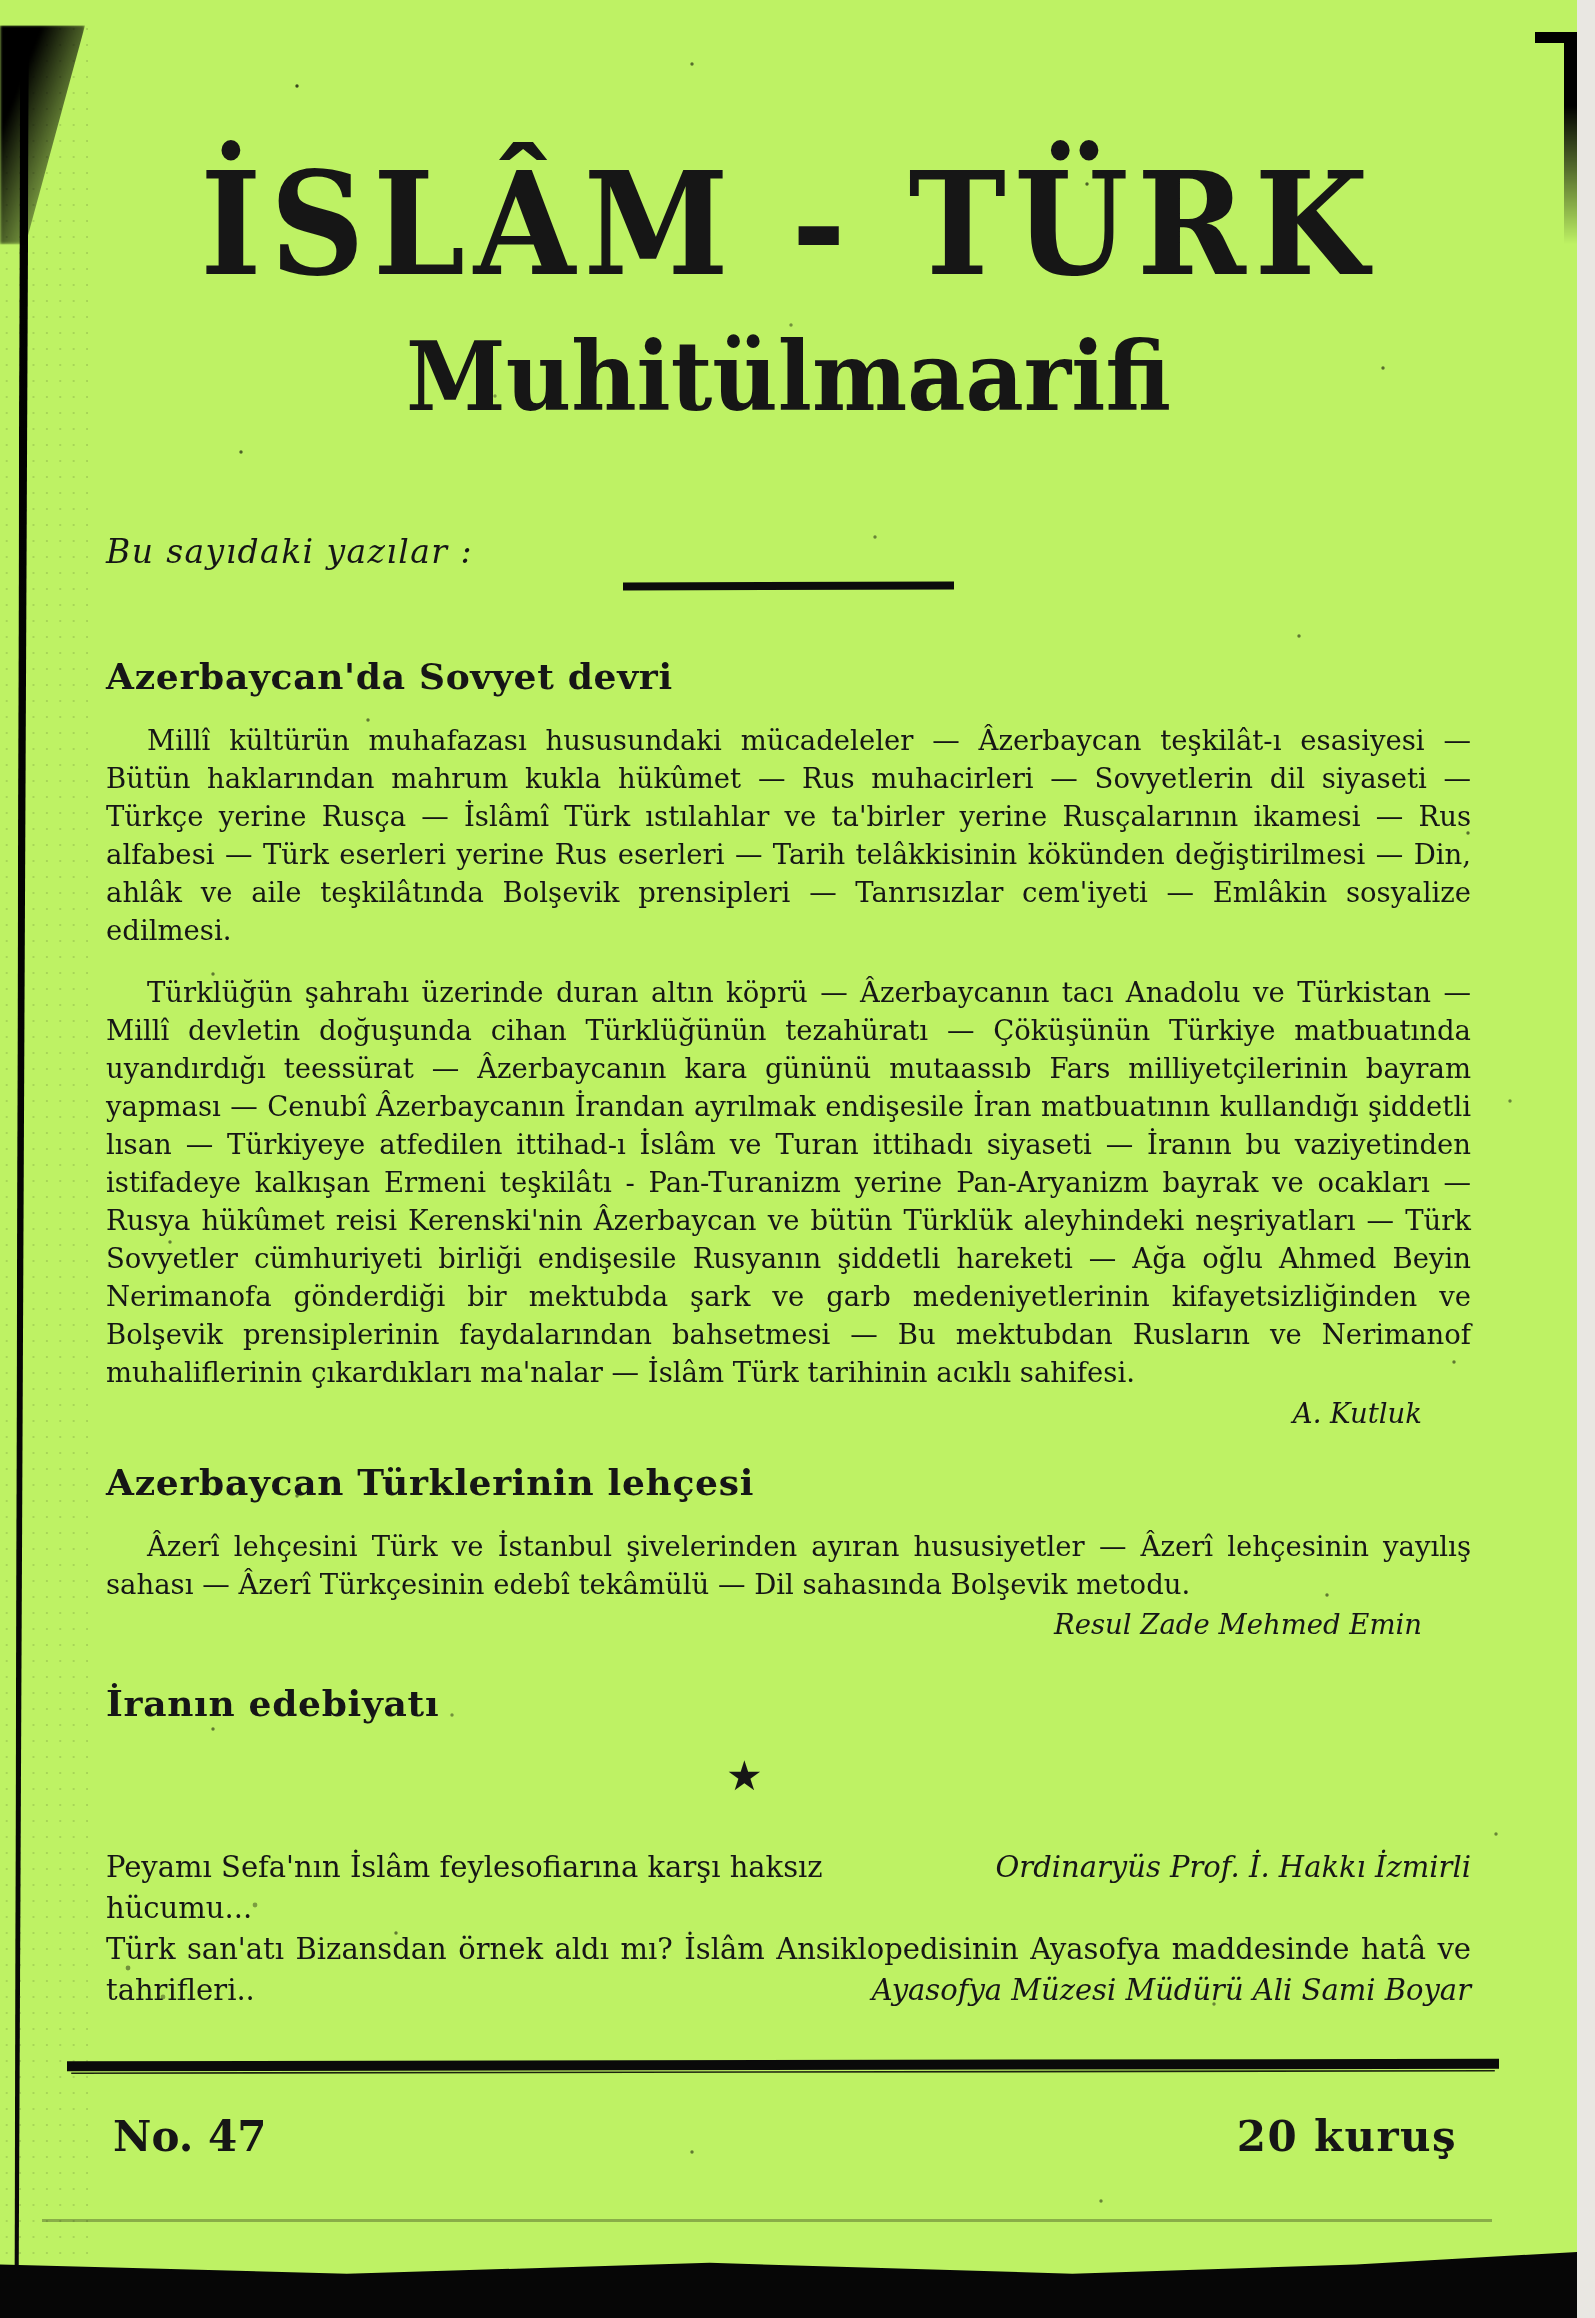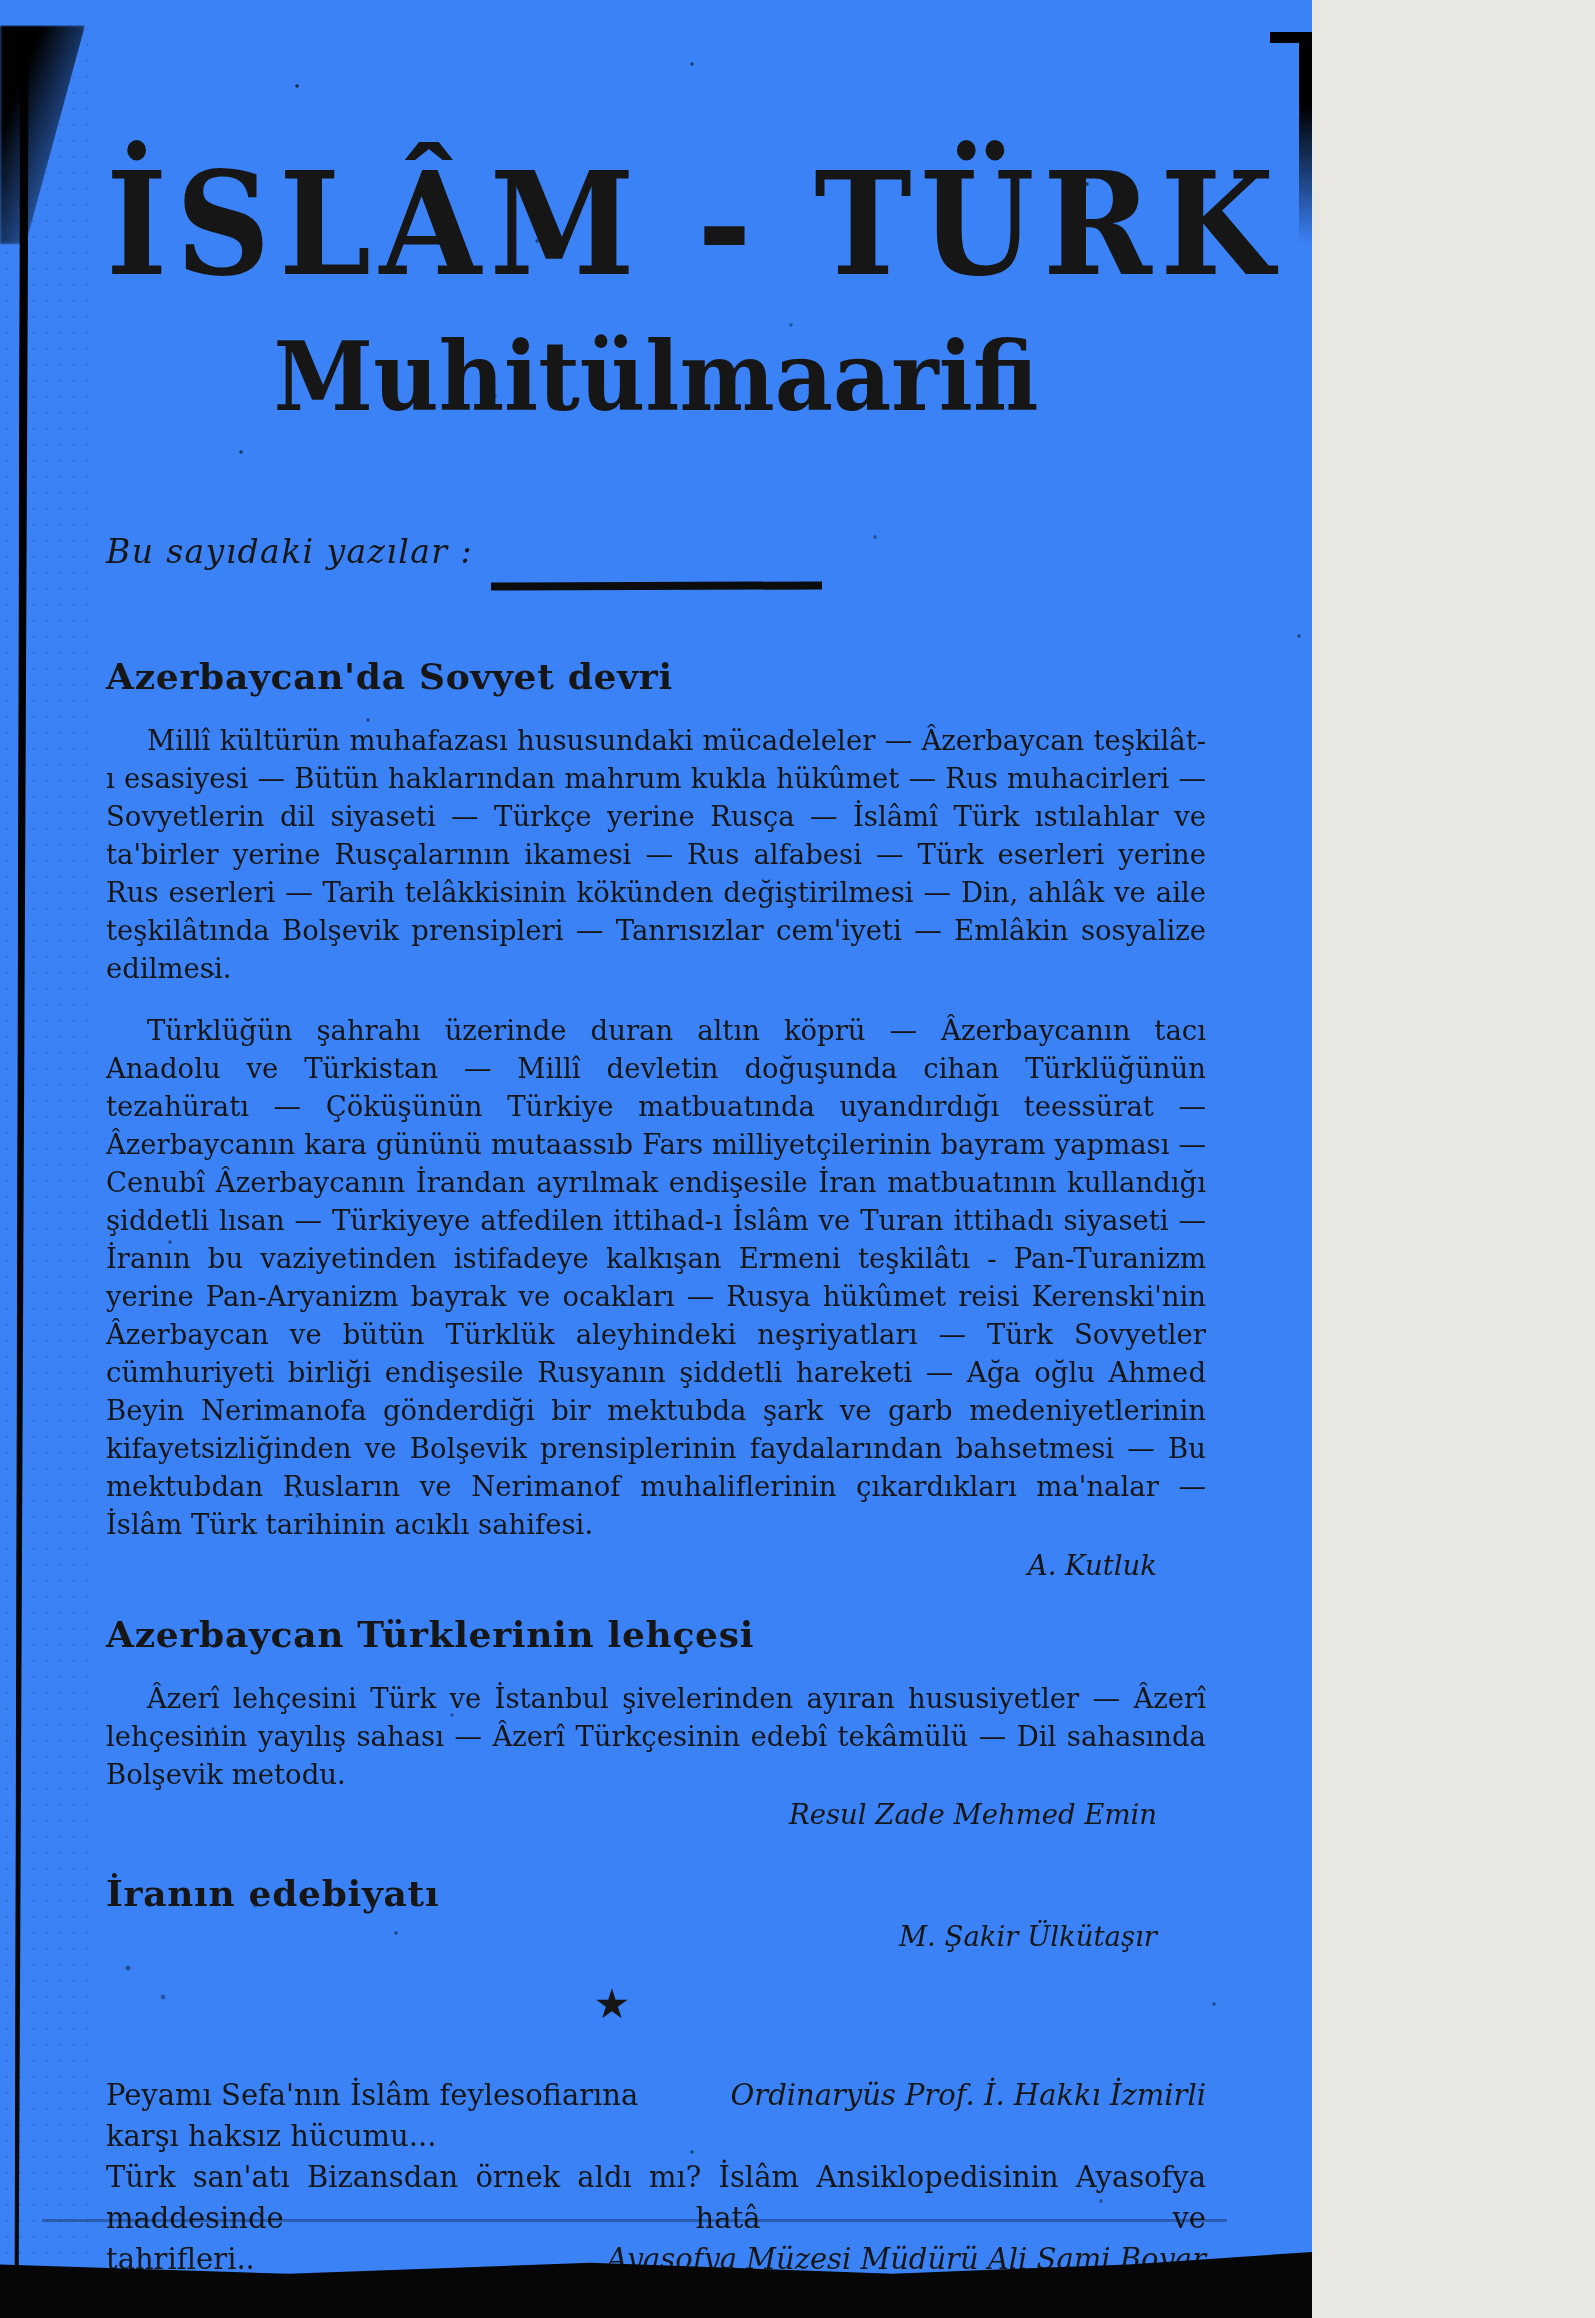--- a/index.html
+++ b/index.html
@@ -5,22 +5,22 @@
   html,body{margin:0;padding:0;}
   body{
     width:1596px;height:2319px;
     background:#e9e7e2;
     font-family:"DejaVu Serif", serif;
     color:#161616;
     overflow:hidden;
   }
   .page{
     position:relative;
-    width:1312px;height:2319px;
-    background:#3b82f6;
+    width:1577px;height:2319px;
+    background:#bef264;
     overflow:hidden;
   }
   
   .edge-left-noise{
     position:absolute;left:0;top:21px;bottom:0;width:99px;
     background-image:radial-gradient(rgba(0,0,0,0.55) 0.8px, transparent 1.3px);
     background-size:13.4px 16px;
     opacity:.22;
   }
   .edge-left-line{
@@ -151,21 +151,20 @@
     <p class="summary">Millî kültürün muhafazası hususundaki mücadeleler — Âzerbaycan teşkilât-ı esasiyesi — Bütün haklarından mahrum kukla hükûmet — Rus muhacirleri — Sovyetlerin dil siyaseti — Türkçe yerine Rusça — İslâmî Türk ıstılahlar ve ta'birler yerine Rusçalarının ikamesi — Rus alfabesi — Türk eserleri yerine Rus eserleri — Tarih telâkkisinin kökünden değiştirilmesi — Din, ahlâk ve aile teşkilâtında Bolşevik prensipleri — Tanrısızlar cem'iyeti — Emlâkin sosyalize edilmesi.</p>
 
     <p class="summary">Türklüğün şahrahı üzerinde duran altın köprü — Âzerbaycanın tacı Anadolu ve Türkistan — Millî devletin doğuşunda cihan Türklüğünün tezahüratı — Çöküşünün Türkiye matbuatında uyandırdığı teessürat — Âzerbaycanın kara gününü mutaassıb Fars milliyetçilerinin bayram yapması — Cenubî Âzerbaycanın İrandan ayrılmak endişesile İran matbuatının kullandığı şiddetli lısan — Türkiyeye atfedilen ittihad-ı İslâm ve Turan ittihadı siyaseti — İranın bu vaziyetinden istifadeye kalkışan Ermeni teşkilâtı - Pan-Turanizm yerine Pan-Aryanizm bayrak ve ocakları — Rusya hükûmet reisi Kerenski'nin Âzerbaycan ve bütün Türklük aleyhindeki neşriyatları — Türk Sovyetler cümhuriyeti birliği endişesile Rusyanın şiddetli hareketi — Ağa oğlu Ahmed Beyin Nerimanofa gönderdiği bir mektubda şark ve garb medeniyetlerinin kifayetsizliğinden ve Bolşevik prensiplerinin faydalarından bahsetmesi — Bu mektubdan Rusların ve Nerimanof muhaliflerinin çıkardıkları ma'nalar — İslâm Türk tarihinin acıklı sahifesi.</p>
     <div class="author">A. Kutluk</div>
 
     <h2 class="article-heading h3x">Azerbaycan Türklerinin lehçesi</h2>
     <p class="summary">Âzerî lehçesini Türk ve İstanbul şivelerinden ayıran hususiyetler — Âzerî lehçesinin yayılış sahası — Âzerî Türkçesinin edebî tekâmülü — Dil sahasında Bolşevik metodu.</p>
     <div class="author">Resul Zade Mehmed Emin</div>
 
     <h2 class="article-heading h4x">İranın edebiyatı</h2>
-    <div class="author">M. Şakir Ülkütaşır</div>
 
     <div class="divider-star">★</div>
 
     <div class="notes">
       <div class="note-line">
         <span class="note-left">Peyamı Sefa'nın İslâm feylesofiarına karşı haksız hücumu...</span>
         <span class="note-right">Ordinaryüs Prof. İ. Hakkı İzmirli</span>
       </div>
       <div class="note-line full">
         <span class="note-left">Türk san'atı Bizansdan örnek aldı mı? İslâm Ansiklopedisinin Ayasofya maddesinde hatâ ve</span>

